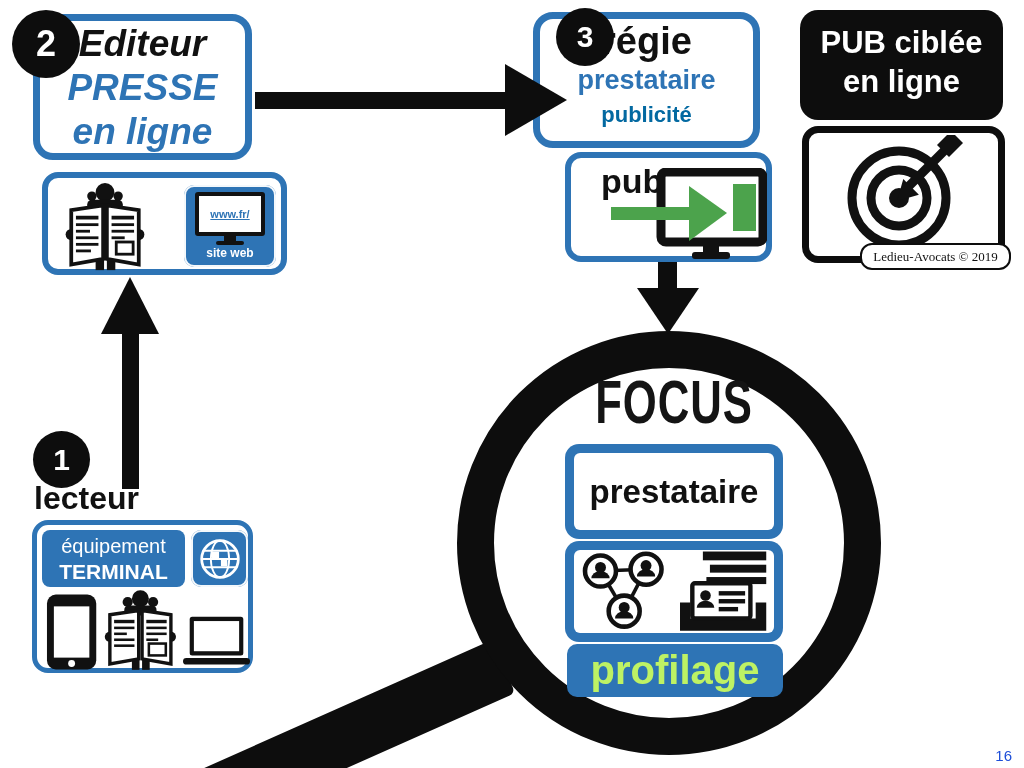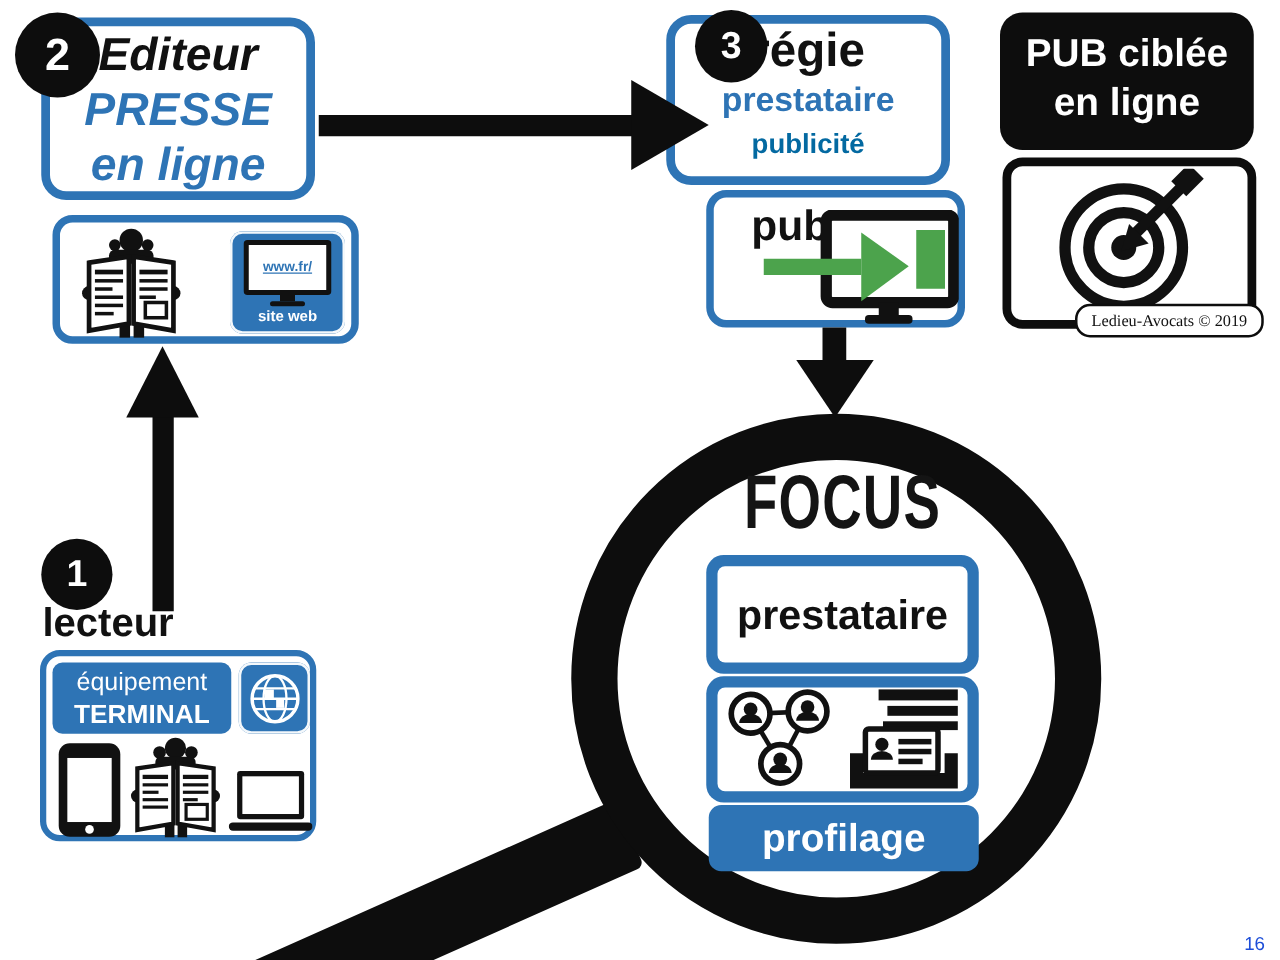--- a/index.html
+++ b/index.html
@@ -176,21 +176,21 @@
           <circle cx="29" cy="50" r="6"></circle>
             <path d="M19 64a10 8 0 0 1 20 0z"></path>
           <rect x="44" y="45" width="30" height="5"></rect>
             <rect x="44" y="54" width="30" height="5"></rect>
             <rect x="44" y="63" width="22" height="5"></rect>
         </g>
       </svg>
     </div>
   </div>
   <div class="abs bluefill" style="left:567px;top:644px;width:216px;height:53px;border-radius:10px;display:flex;align-items:center;justify-content:center;">
-    <span style="color:#ffffff;font-size:31px;font-weight:bold;">profilage</span>
+    <span style="color:#bef264;font-size:40px;font-weight:bold;">profilage</span>
   </div>
 
   <div class="abs shaft" style="left:122px;top:333px;width:17px;height:156px;"></div>
   <div class="abs tri" style="left:101px;top:277px;border-left:29px solid transparent;border-right:29px solid transparent;border-bottom:57px solid #0d0d0d;"></div>
 
   <div class="abs badge" style="left:33px;top:431px;width:57px;height:57px;font-size:30px;">1</div>
   <div class="abs" style="left:34px;top:480px;font-size:32px;font-weight:bold;color:#111;">lecteur</div>
 
   <div class="abs bluebox" style="left:32px;top:520px;width:221px;height:153px;border-width:5px;border-radius:16px;">
     <div class="abs" style="left:5px;top:5px;width:143px;height:57px;background:#2E74B5;border-radius:8px;text-align:center;color:#fff;">

